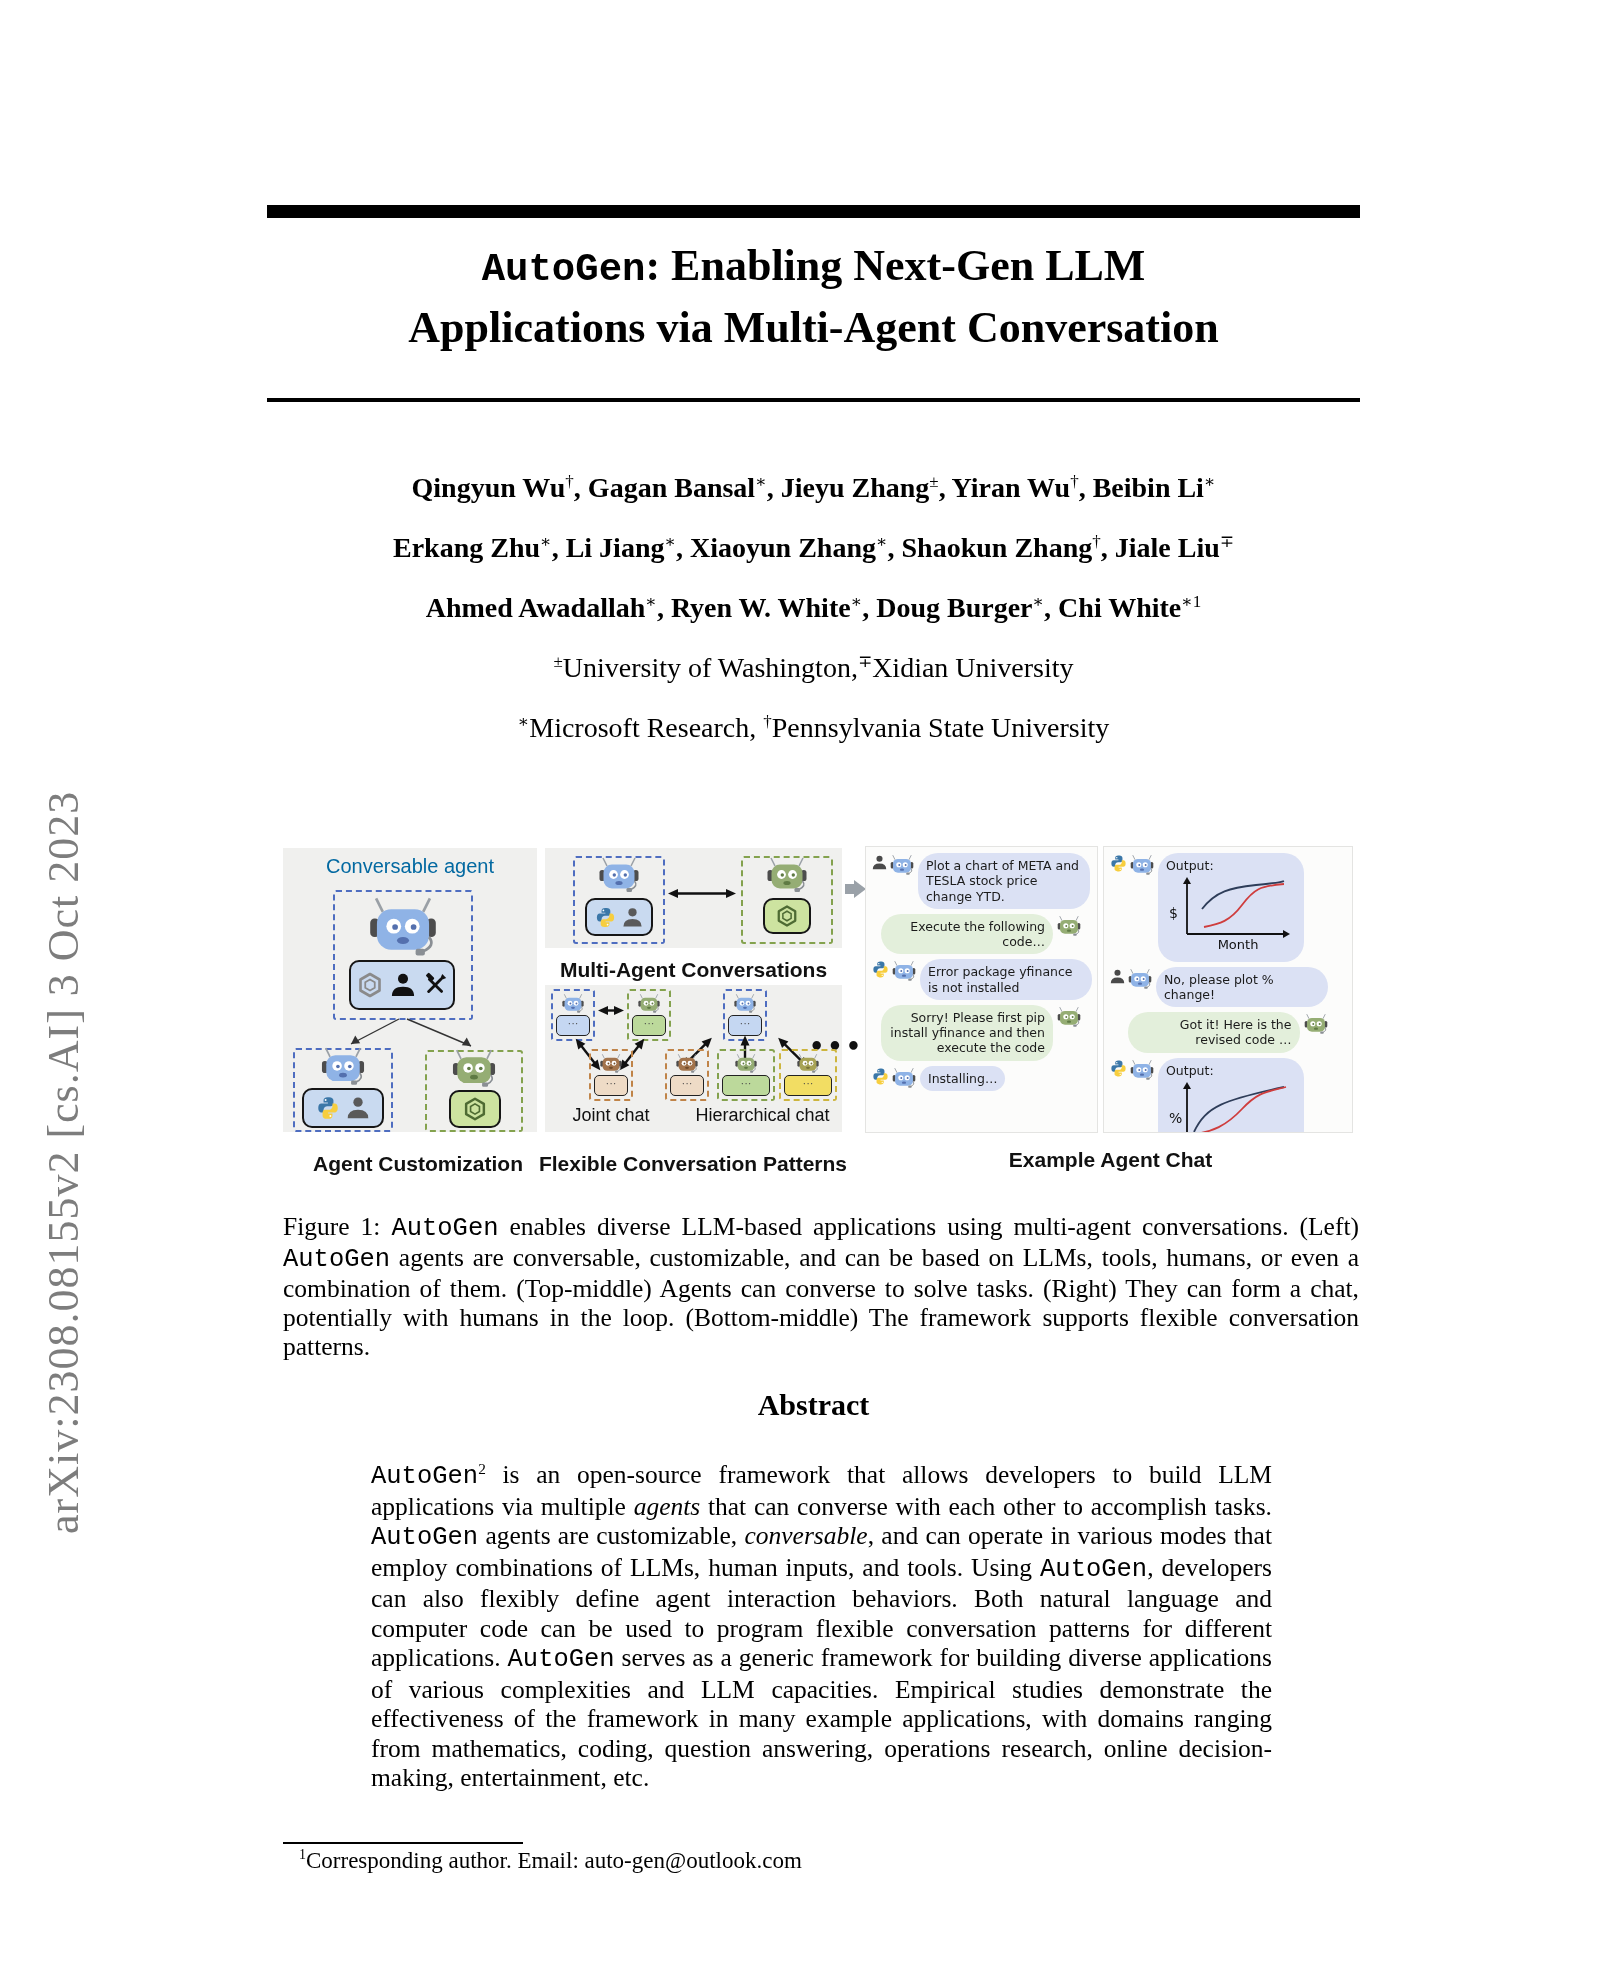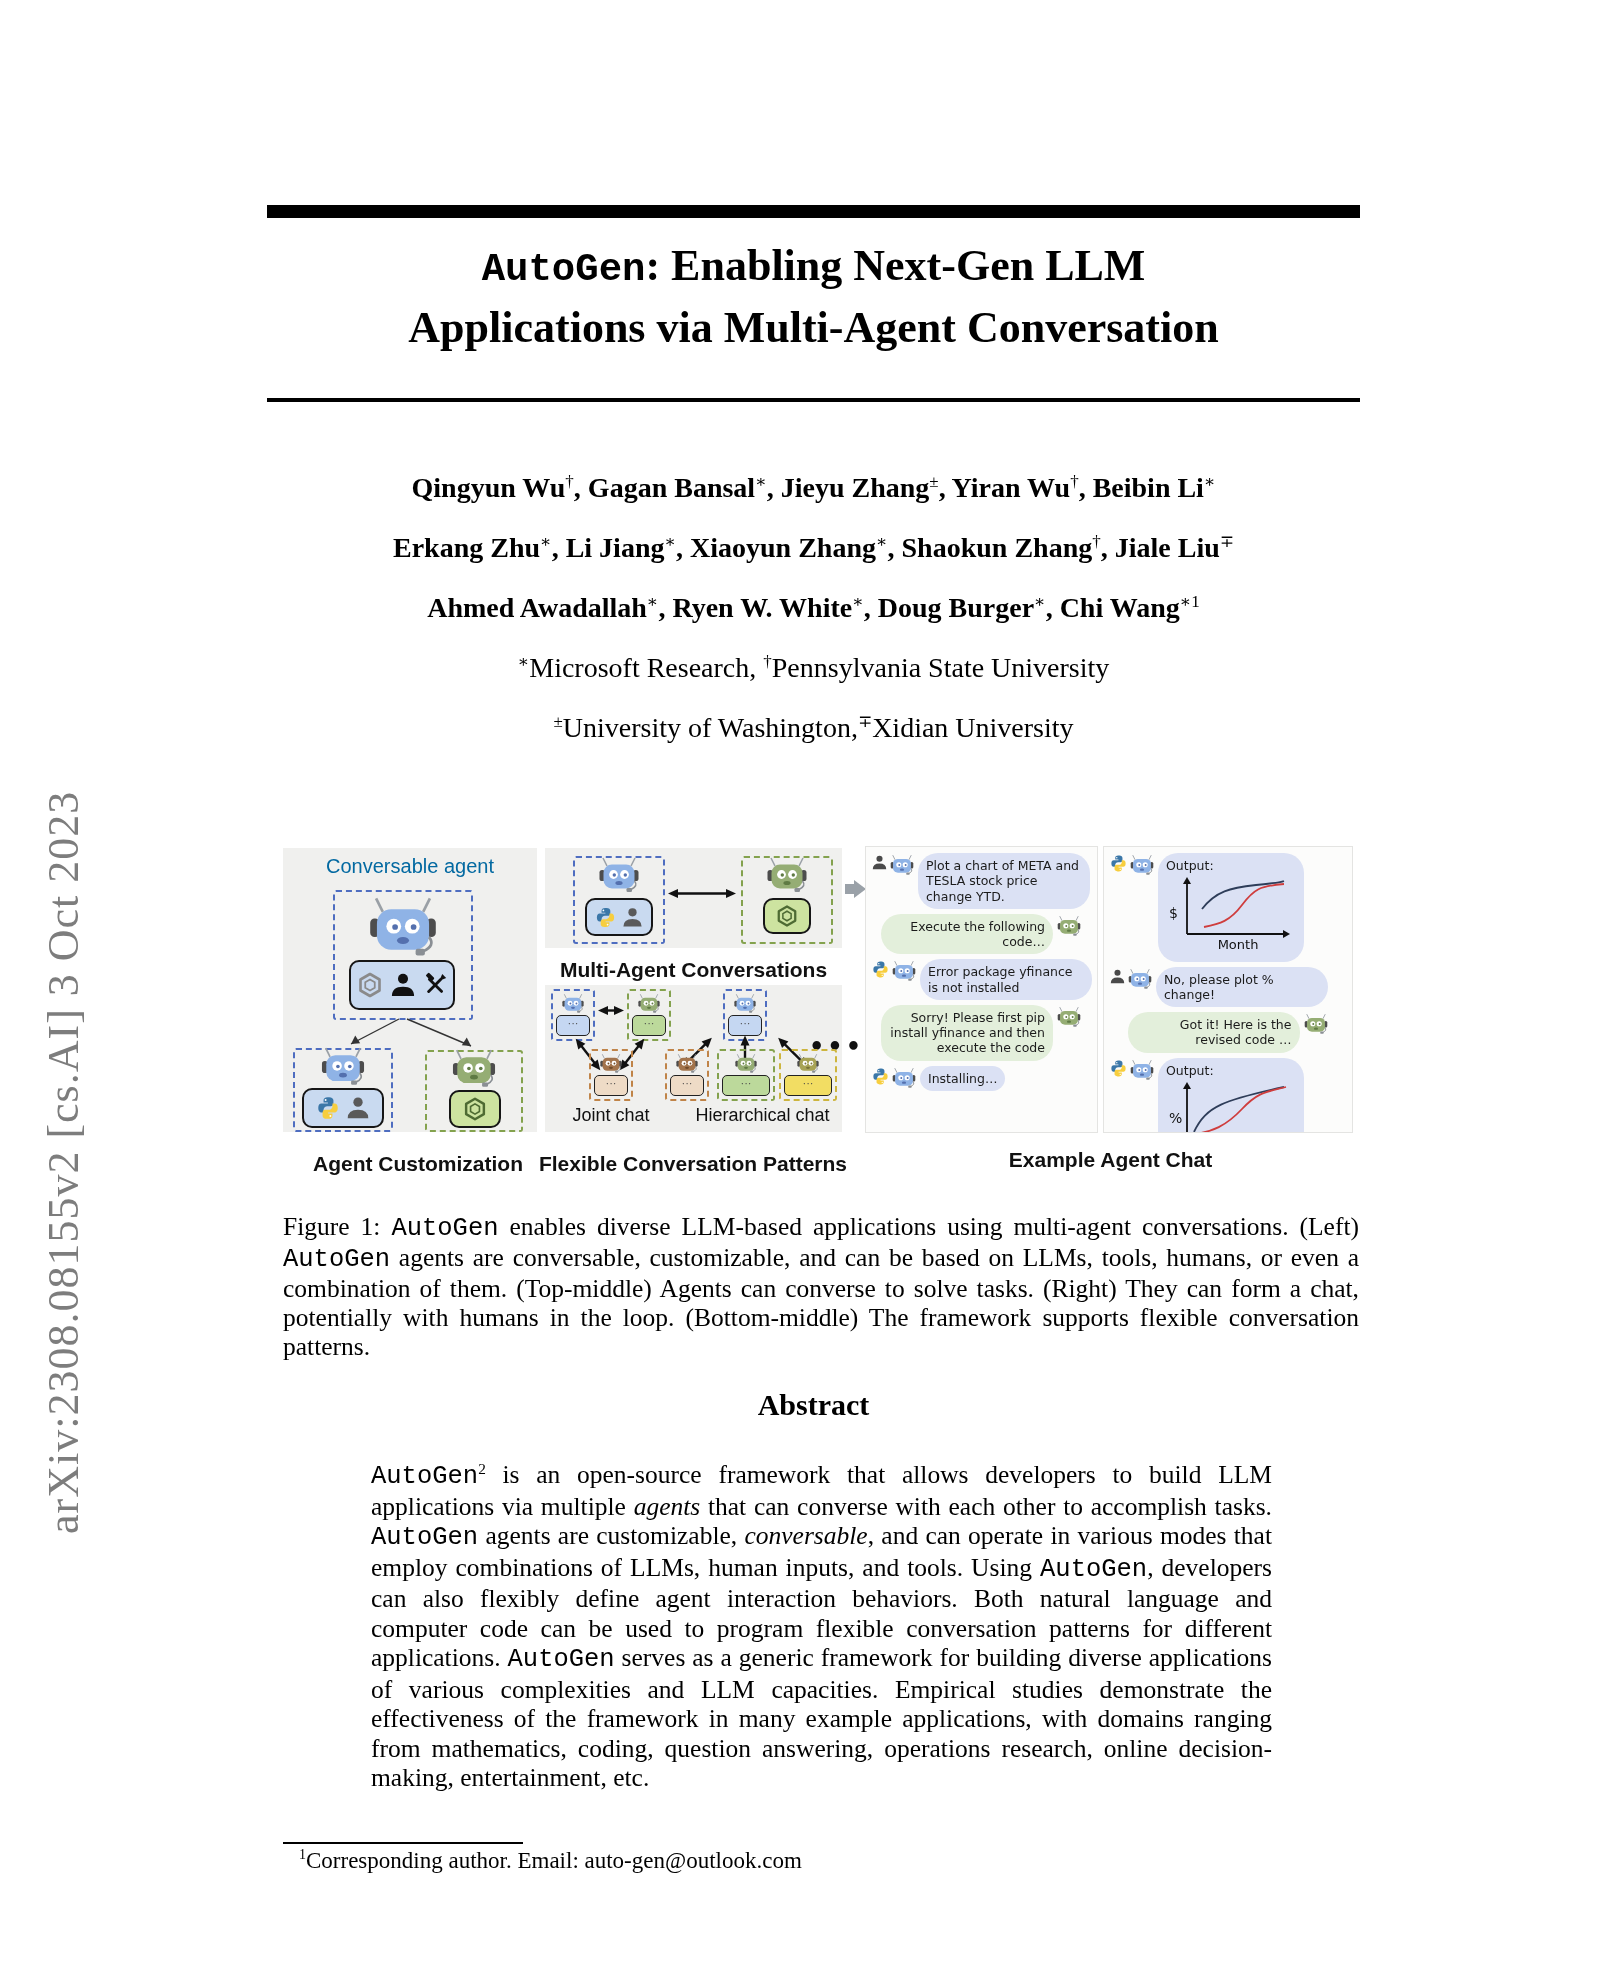--- a/index.html
+++ b/index.html
@@ -95,25 +95,25 @@
 
   <h1 class="title"><span class="mono-title">AutoGen</span><span>: Enabling Next-Gen LLM</span><br>
     <span>Applications via Multi-Agent Conversation</span>
   </h1>
 
   <div class="rule thin"></div>
 
   <div id="authors">
       <div class="author-line"><span>Qingyun Wu</span><span class="author-sup">†</span><span>, Gagan Bansal</span><span class="author-sup">∗</span><span>, Jieyu Zhang</span><span class="author-sup">±</span><span>, Yiran Wu</span><span class="author-sup">†</span><span>, Beibin Li</span><span class="author-sup">∗</span></div>
       <div class="author-line"><span>Erkang Zhu</span><span class="author-sup">∗</span><span>, Li Jiang</span><span class="author-sup">∗</span><span>, Xiaoyun Zhang</span><span class="author-sup">∗</span><span>, Shaokun Zhang</span><span class="author-sup">†</span><span>, Jiale Liu</span><span class="author-sup">∓</span></div>
-      <div class="author-line"><span>Ahmed Awadallah</span><span class="author-sup">∗</span><span>, Ryen W. White</span><span class="author-sup">∗</span><span>, Doug Burger</span><span class="author-sup">∗</span><span>, Chi Wang</span><span class="author-sup">∗1</span></div>
+      <div class="author-line"><span>Ahmed Awadallah</span><span class="author-sup">∗</span><span>, Ryen W. White</span><span class="author-sup">∗</span><span>, Doug Burger</span><span class="author-sup">∗</span><span>, Chi White</span><span class="author-sup">∗1</span></div>
     </div>
   <div id="affils">
+      <div class="affil-line"><span class="affil-sup">±</span><span>University of Washington,</span><span class="affil-sup">∓</span><span>Xidian University</span></div>
       <div class="affil-line"><span class="affil-sup">∗</span><span>Microsoft Research, </span><span class="affil-sup">†</span><span>Pennsylvania State University</span></div>
-      <div class="affil-line"><span class="affil-sup">±</span><span>University of Washington,</span><span class="affil-sup">∓</span><span>Xidian University</span></div>
     </div>
 
   <div id="figure1">
 
     <div class="panel" style="left:0;top:2px;width:254px;height:284px;">
       <div class="panel-title">Conversable agent</div>
       <div class="dashed-box" id="main-agent-box" style="left:50px;top:42px;width:136px;height:126px;">
           <div class="robot-slot" style="top:3px;">
             <svg width="74" height="64" viewBox="0 0 44 38">
     <line x1="10" y1="10" x2="6" y2="2" stroke="#9aa0a6" stroke-width="1.6"></line>

